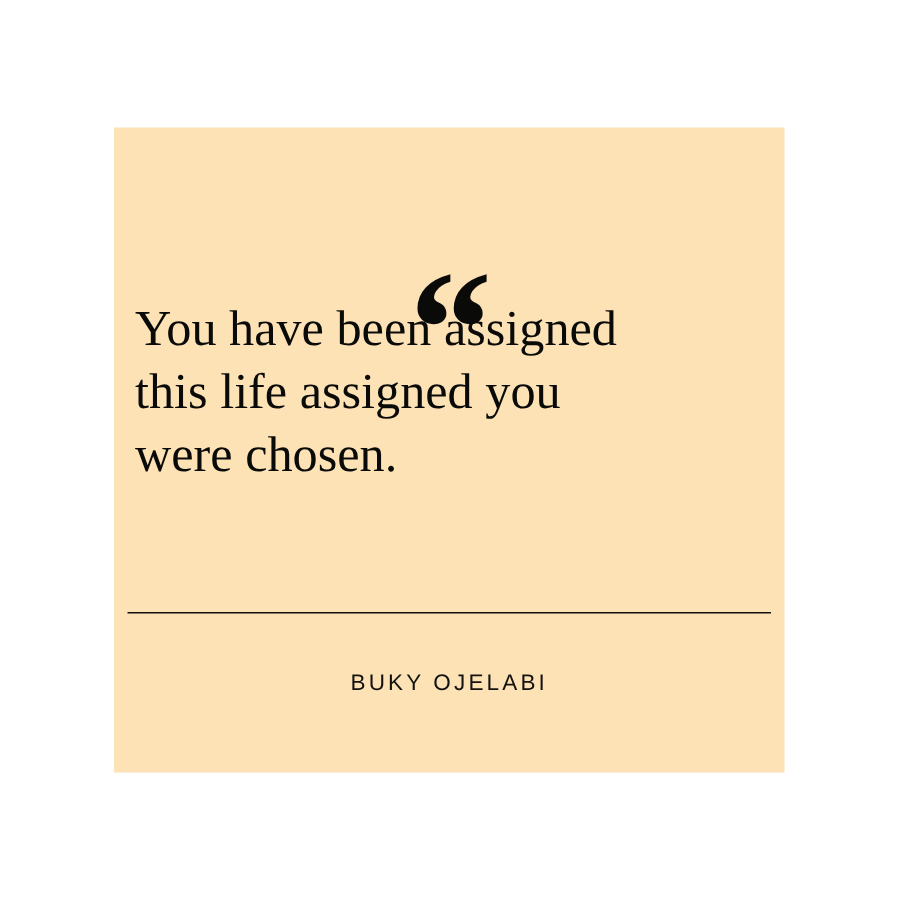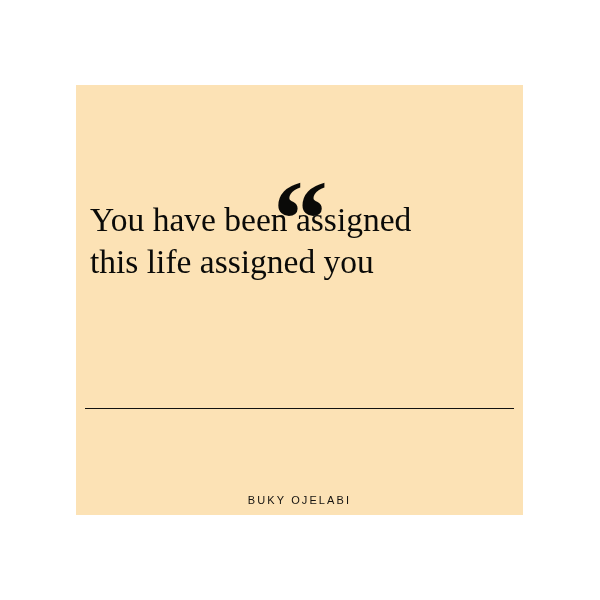--- a/index.html
+++ b/index.html
@@ -79,40 +79,40 @@
   }
 
   
   .attribution {
     position: absolute;
     left: 0;
     top: 362px;
     width: 447px;
     text-align: center;
     font-family: "Liberation Sans", "DejaVu Sans", sans-serif;
-    font-size: 11px;
+    font-size: 15px;
     letter-spacing: 2.1px;
     color: #14120f;
     text-transform: uppercase;
     font-weight: 400;
-    margin-top: 47px;
   }
 </style>
 </head>
 <body>
 
 <div class="canvas">
 
   <div class="quote-card">
 
     <div class="quote-mark">“</div>
 
     <div class="quote-body">
       <span class="quote-line">You have been assigned</span>
       <span class="quote-line">this life assigned you</span>
+      <span class="quote-line">were chosen.</span>
     </div>
 
     <div class="divider"></div>
 
     <div class="attribution">BUKY OJELABI</div>
 
   </div>
 
 </div>
 

